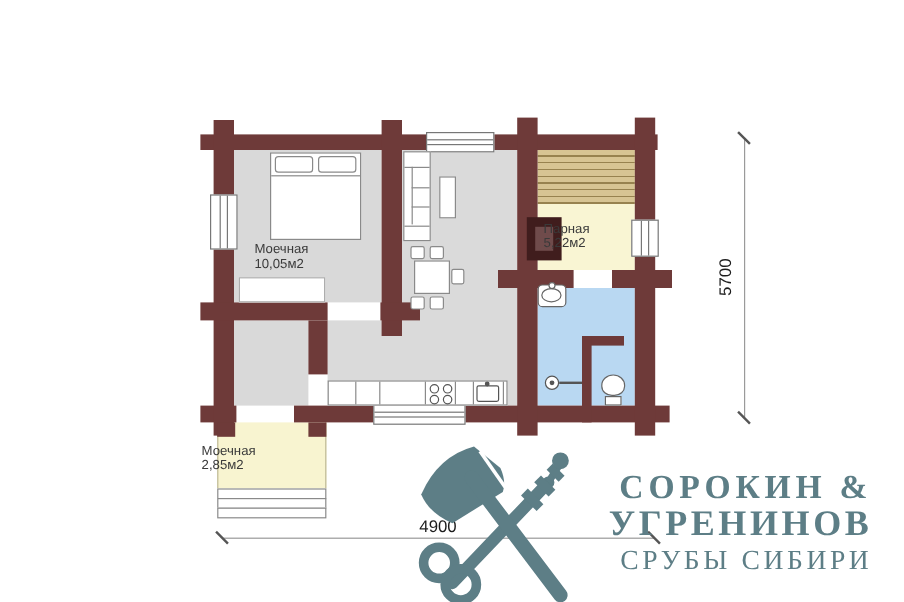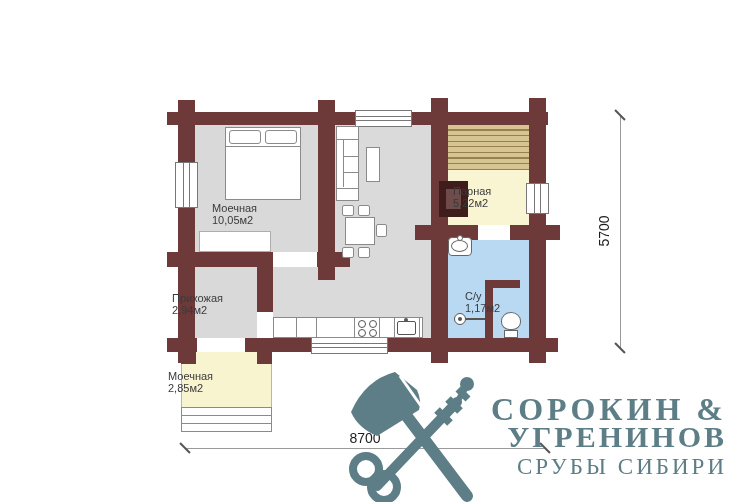--- a/index.html
+++ b/index.html
@@ -18,21 +18,21 @@
   .win.h i{left:0;right:0;height:1px;}
   .win.v i{top:0;bottom:0;width:1px;}
   .rlabel{position:absolute;font-size:11px;line-height:12px;color:#3a3a3a;}
   .dimline{position:absolute;background:#9a9a9a;}
   .tick{position:absolute;width:14px;height:2px;background:#555;transform:rotate(45deg);}
   .dimtext{position:absolute;font-size:14px;color:#1c1c1c;text-align:center;}
   .burner{position:absolute;width:8px;height:8px;border:1px solid #555;border-radius:50%;
           background:#fff;box-sizing:border-box;}
   .logo-line{position:absolute;right:26px;color:#5d7e86;font-family:"Liberation Serif",serif;
              white-space:nowrap;}
-  .l1{top:391px;font-size:32px;font-weight:bold;letter-spacing:4px;}
+  .l1{top:391px;font-size:28px;font-weight:bold;letter-spacing:4px;}
   .l2{top:420px;font-size:30px;font-weight:bold;letter-spacing:3px;}
   .l3{top:454px;font-size:23px;font-weight:normal;letter-spacing:3px;}
   .bench{background:repeating-linear-gradient(180deg,#d7c493 0px,#d7c493 4.5px,#97824f 4.5px,#97824f 5.6px);}
 </style>
 </head>
 <body>
 
 <div class="canvas">
 
   <div class="floor" style="left:195px;top:125px;width:123px;height:127px;background:#d9d9d9"></div>
@@ -142,41 +142,33 @@
 
   <div class="abs" style="left:501px;top:312px;width:20px;height:18px;background:#fff;border:1px solid #666;
        border-radius:50% 50% 45% 45%;box-sizing:border-box"></div>
   <div class="abs" style="left:504px;top:330px;width:14px;height:8px;background:#fff;border:1px solid #666;
        box-sizing:border-box"></div>
 
   <div class="rlabel" style="left:212px;top:202px;width:120px">
     <div>Моечная</div>
     <div>10,05м2</div>
   </div>
-  <div class="rlabel" style="left:172px;top:292px;width:120px">
-    <div>Прихожая</div>
-    <div>2,94м2</div>
-  </div>
   <div class="rlabel" style="left:453px;top:185px;width:80px">
     <div>Парная</div>
     <div>5,22м2</div>
-  </div>
-  <div class="rlabel" style="left:465px;top:290px;width:80px">
-    <div>С/у</div>
-    <div>1,17м2</div>
   </div>
   <div class="rlabel" style="left:168px;top:370px;width:120px">
     <div>Моечная</div>
     <div>2,85м2</div>
   </div>
 
   <div class="dimline" style="left:185px;top:448px;width:360px;height:1px"></div>
   <div class="tick" style="left:178px;top:447px"></div>
   <div class="tick" style="left:538px;top:447px"></div>
-  <div class="dimtext" style="left:320px;top:430px;width:90px">8700</div>
+  <div class="dimtext" style="left:320px;top:430px;width:90px">4900</div>
 
   <div class="dimline" style="left:620px;top:115px;width:1px;height:233px"></div>
   <div class="tick" style="left:613px;top:114px"></div>
   <div class="tick" style="left:613px;top:347px"></div>
   <div class="dimtext" style="left:574px;top:223px;width:60px;transform:rotate(-90deg)">5700</div>
 
   <svg class="abs" style="left:337px;top:368px" width="175" height="134" viewBox="0 0 175 134">
     <g fill="none" stroke="#5d7e86">
       <line x1="40" y1="118" x2="120" y2="34" stroke-width="10" stroke-linecap="round"></line>
       <line x1="120" y1="34" x2="128" y2="21" stroke-width="6"></line>

